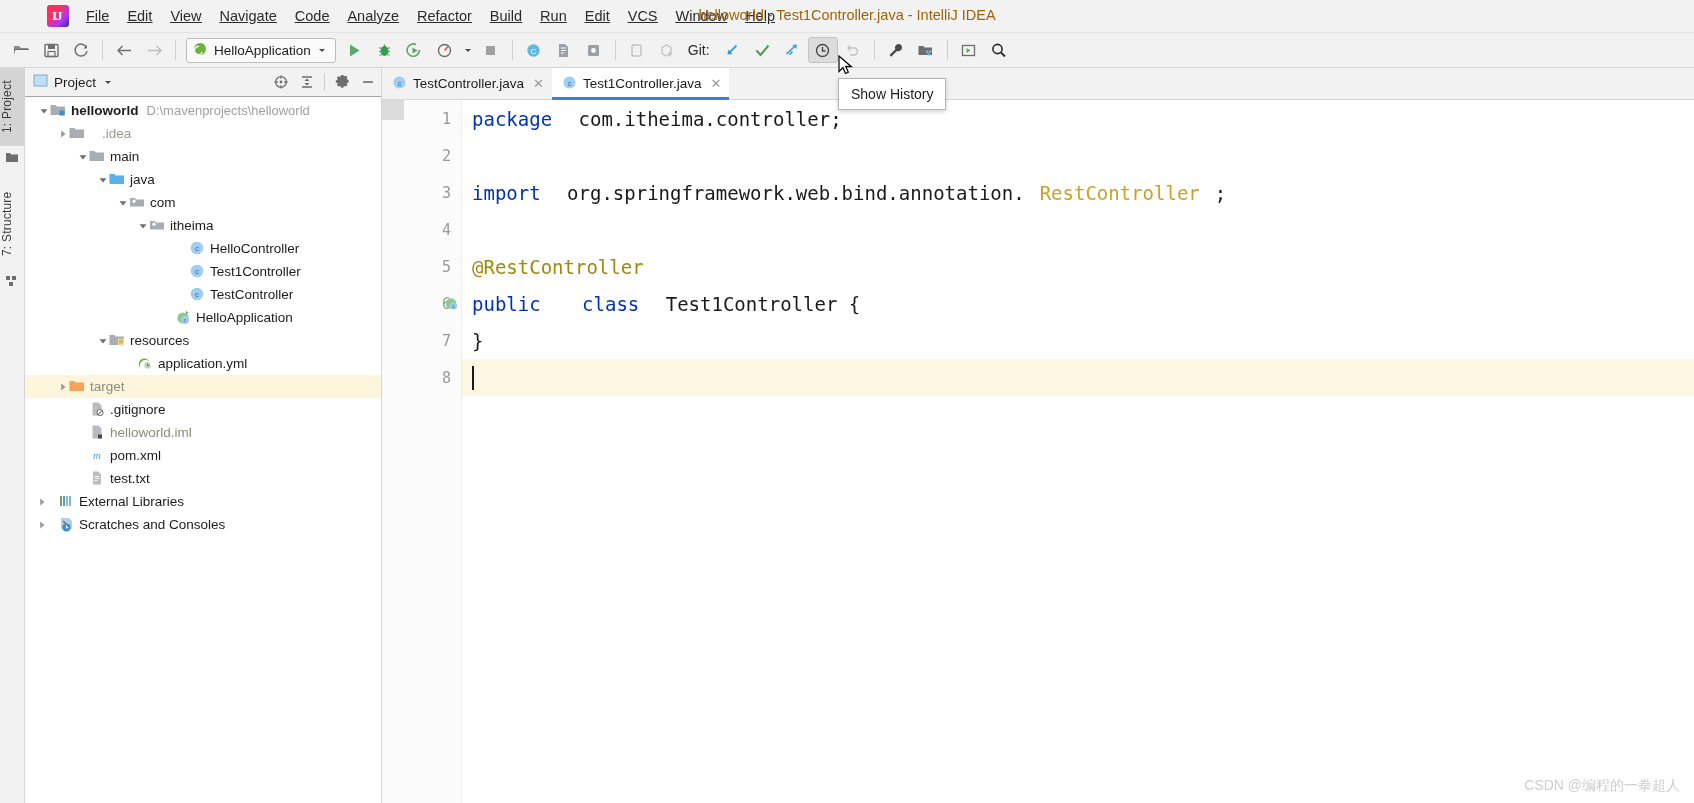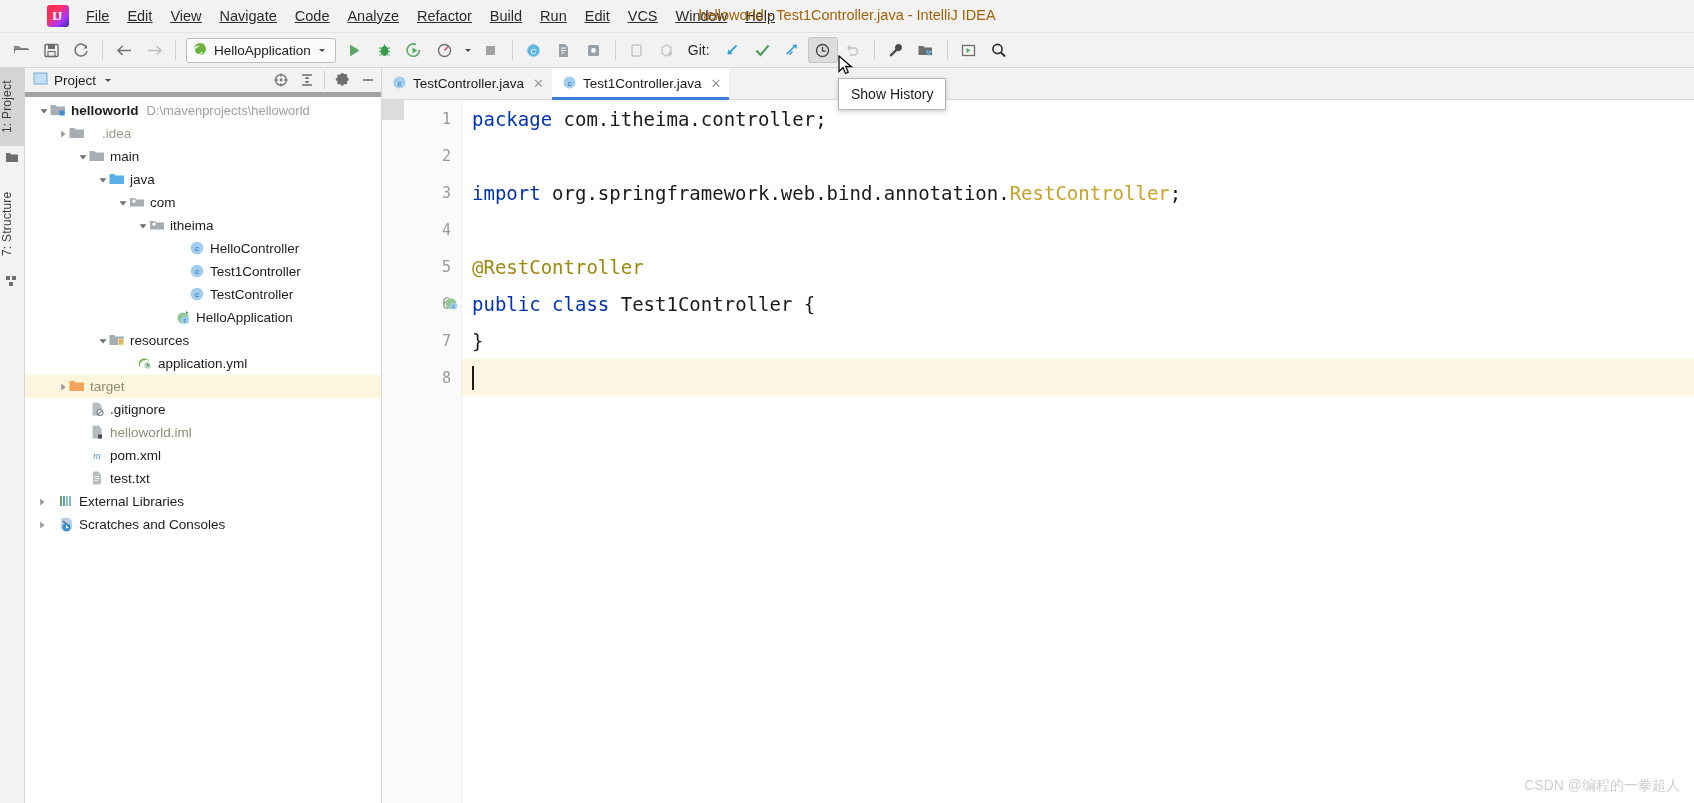--- a/index.html
+++ b/index.html
@@ -67,21 +67,21 @@
   .vtab.sel { background:#d4d4d4; }
   .vicon { position:absolute; left:5px; width:14px; height:14px; }
 
   
   .projpanel {
     position:absolute; left:25px; top:68px; width:357px; height:735px;
     background:#ffffff; border-right:1px solid #d6d6d6;
   }
   .proj-header {
     height:29px; background:#f2f2f2; display:flex; align-items:center;
-    border-bottom:5px solid #a3a3a3; padding-left:8px;
+    border-bottom:1px solid #a3a3a3; padding-left:8px;
   }
   .proj-header .title { font-size:13.5px; color:#1c1c1c; margin-left:6px; }
   .proj-header .sp { flex:1; }
   .hdr-btn { width:26px; height:24px; display:flex; align-items:center; justify-content:center; }
 
   .tree { padding-top:2px; font-size:13.5px; color:#1c1c1c; }
   .row {
     height:23px; display:flex; align-items:center; white-space:nowrap;
     padding-right:16px;
   }
@@ -107,21 +107,21 @@
   .etab .x { color:#9a9a9a; font-size:13px; margin-left:3px; }
 
   .code-wrap { position:absolute; left:0; top:32px; right:0; bottom:0; background:#ffffff; display:flex; }
   .gutter { width:80px; background:#fbfbfb; border-right:1px solid #eeeeee; position:relative; flex:0 0 auto;}
   .gline { height:37px; display:flex; align-items:center; justify-content:flex-end;
            padding-right:10px; font-size:15px; color:#999999;
            font-family:"DejaVu Sans Mono", monospace; position:relative; }
   .gline .gmark { position:absolute; right:-16px; width:15px; height:15px; }
   .codearea { flex:1; position:relative; overflow:hidden; }
   .cline { height:37px; display:flex; align-items:center; padding-left:10px;
-           font-family:"DejaVu Sans Mono", monospace; font-size:19px; white-space:pre; }
+           font-family:"DejaVu Sans Mono", monospace; font-size:19px; white-space:pre;gap:15px; }
   .cline.cur { background:#fdf6e3; }
   .kw { color:#0033b3; }
   .plain { color:#1a1a1a; }
   .ann { color:#9e880d; }
   .cls { color:#c9a227; }
   .caret { display:inline-block; width:2px; height:24px; background:#1a1a1a; }
 
   
   .gutter-corner { position:absolute; left:0; top:0; width:22px; height:20px; background:#dcdcdc; }
 

